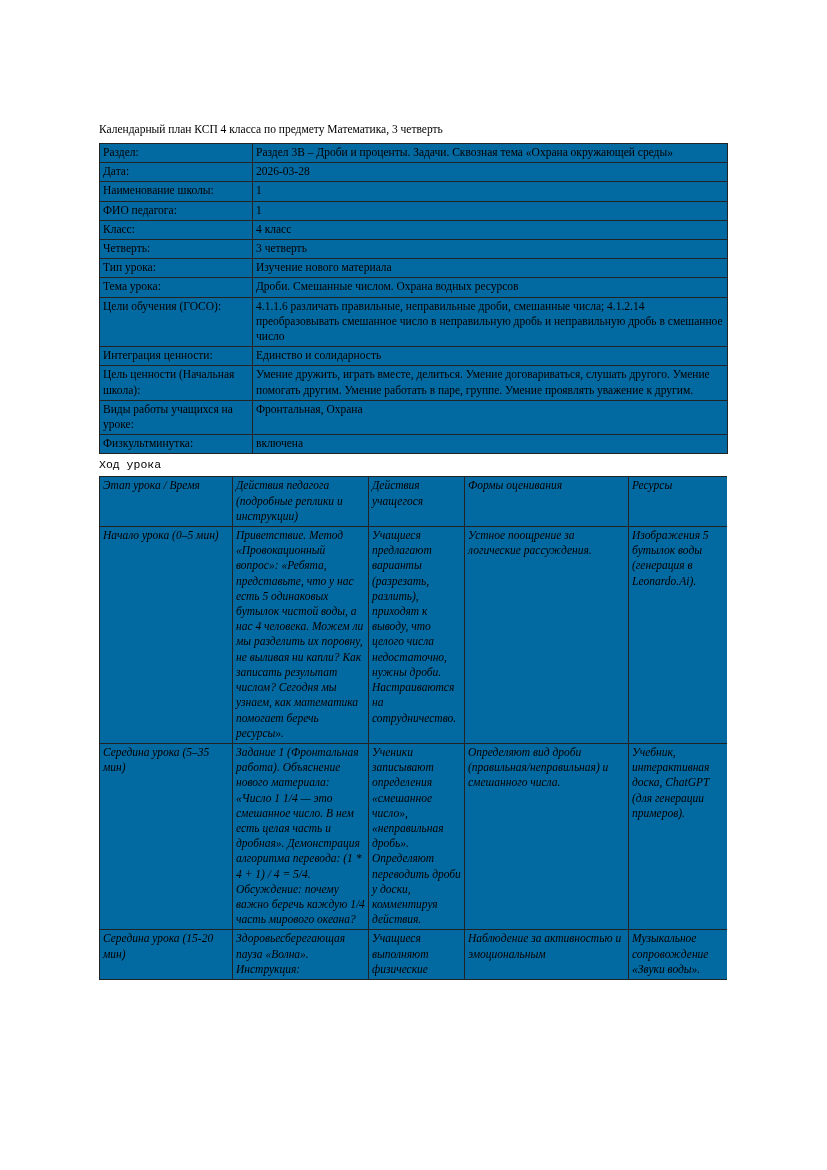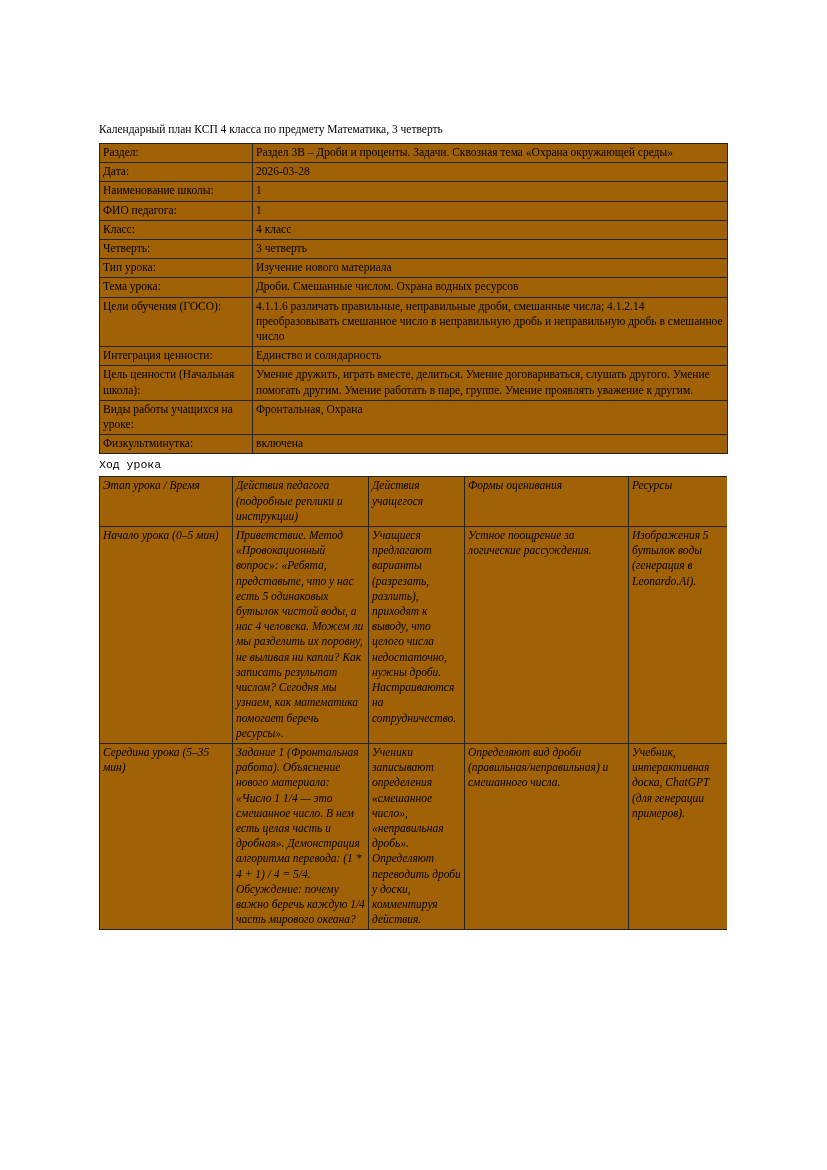--- a/index.html
+++ b/index.html
@@ -52,21 +52,21 @@
     background: #f7f7f7;
   }
   table td, table th {
     border: 1px solid #222222;
     vertical-align: top;
     padding: 1px 3px 2px 3px;
     font-size: 11.5px;
     line-height: 15.2px;
     font-weight: normal;
     text-align: left;
-    background: #a16207;
+    background: #0369a1;
     word-wrap: break-word;
     overflow-wrap: break-word;
     hyphens: none;
   }
 
   
   table.info col.c-label { width: 153px; }
   table.info col.c-value { width: 475px; }
 
   
@@ -183,18 +183,25 @@
               <td>Устное поощрение за логические рассуждения.</td>
               <td>Изображения 5 бутылок воды (генерация в Leonardo.Ai).</td>
             </tr>
             <tr>
               <td>Середина урока (5–35 мин)</td>
               <td>Задание 1 (Фронтальная работа). Объяснение нового материала: «Число 1 1/4 — это смешанное число. В нем есть целая часть и дробная». Демонстрация алгоритма перевода: (1 * 4 + 1) / 4 = 5/4. Обсуждение: почему важно беречь каждую 1/4 часть мирового океана?</td>
               <td>Ученики записывают определения «смешанное число», «неправильная дробь». Определяют переводить дроби у доски, комментируя действия.</td>
               <td>Определяют вид дроби (правильная/неправильная) и смешанного числа.</td>
               <td>Учебник, интерактивная доска, ChatGPT (для генерации примеров).</td>
             </tr>
+            <tr>
+              <td>Середина урока (15-20 мин)</td>
+              <td>Здоровьесберегающая пауза «Волна». Инструкция:</td>
+              <td>Учащиеся выполняют физические</td>
+              <td>Наблюдение за активностью и эмоциональным</td>
+              <td>Музыкальное сопровождение «Звуки воды».</td>
+            </tr>
           </tbody>
       </table>
     </div>
 
   </div>
 </div>
 
 </body></html>

